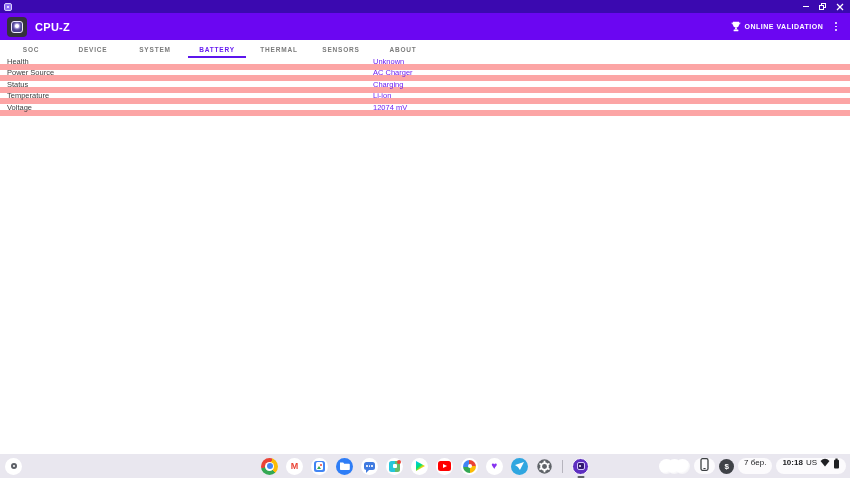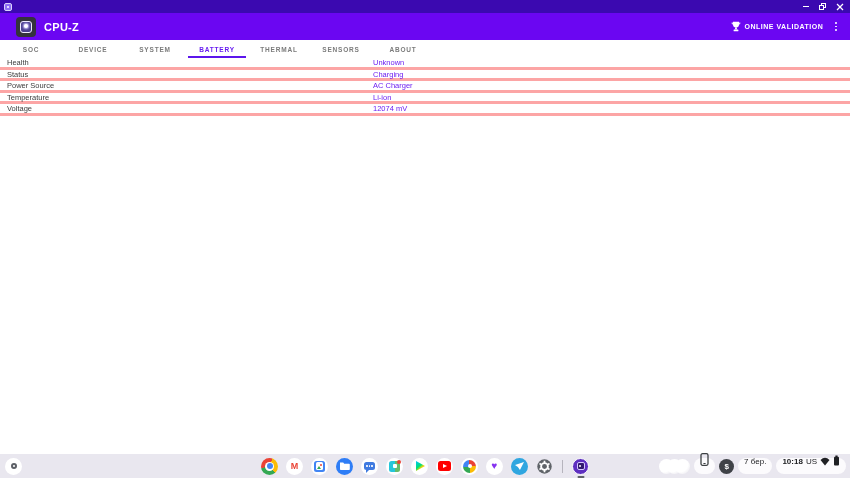--- a/index.html
+++ b/index.html
@@ -10,38 +10,38 @@
   .titlebar { height:13px; background:#3b09b0; display:flex; align-items:center; padding:0 6px 0 4px; }
   .tb-appicon { width:8px; height:8px; border-radius:2px; background:#8f6ff5; border:1px solid #d9d2fb; position:relative; }
   .tb-appicon::after { content:""; position:absolute; left:2px; top:2px; width:2px; height:2px; background:#fff; border-radius:1px; }
   .tb-controls { margin-left:auto; display:flex; align-items:center; gap:10px; }
   .min-glyph { width:6px; height:1.5px; background:#fff; }
   .restore-glyph { width:7px; height:7px; position:relative; }
   .restore-glyph .r1 { position:absolute; right:0; top:0; width:5px; height:5px; border:1px solid #fff; }
   .restore-glyph .r2 { position:absolute; left:0; bottom:0; width:5px; height:5px; border:1px solid #fff; background:#3b09b0; }
 
   
-  .appbar { height:27px; background:#6b06f2; display:flex; align-items:center; padding:0 9px 0 16px; }
+  .appbar { height:27px; background:#6b06f2; display:flex; align-items:center; padding:0 9px 0 7px; }
   .logo { width:20px; height:20px; border-radius:4px; background:#34333c; display:flex; align-items:center; justify-content:center; }
   .logo-chip { width:12px; height:12px; border:1.5px solid #efeaff; border-radius:3px; background:#4a3f8f; position:relative; }
   .logo-chip::after { content:""; position:absolute; left:2.5px; top:2.5px; width:4px; height:4px; background:#fff; border-radius:50%; box-shadow:0 0 2px 1px #cfc2ff; }
   .app-title { color:#fff; font-size:11px; font-weight:bold; margin-left:8px; letter-spacing:.3px; }
   .appbar-right { margin-left:auto; display:flex; align-items:center; gap:8px; }
   .validation { display:flex; align-items:center; gap:4px; color:#fff; font-size:7px; font-weight:bold; letter-spacing:.5px; cursor:pointer; }
   .overflow { display:flex; flex-direction:column; gap:1.5px; padding:2px 4px; cursor:pointer; }
   .overflow i { width:1.8px; height:1.8px; background:#fff; border-radius:50%; }
 
   
   .tabbar { height:18px; background:#fff; display:flex; width:434px; }
   .tab { flex:1; display:flex; align-items:center; justify-content:center; font-size:6.5px; font-weight:bold; letter-spacing:.8px; color:#7b7b7b; position:relative; cursor:pointer; }
   .tab.active { color:#681df0; }
   .tab.active::after { content:""; position:absolute; left:2px; right:2px; bottom:0; height:2px; background:#5c16ec; }
 
   
-  .row { height:11.5px; border-bottom:3px solid #fca5a5; position:relative; }
+  .row { height:11.5px; border-bottom:6px solid #fca5a5; position:relative; }
   .row-label { position:absolute; left:7px; top:50%; transform:translateY(-50%); font-size:7.5px; color:#3c3c3c; }
   .row-value { position:absolute; left:373px; top:50%; transform:translateY(-50%); font-size:7.5px; color:#6d21f2; }
 
   
   .taskbar { position:absolute; left:0; right:0; bottom:0; height:24px; background:#e9e7ef; }
   .launcher { position:absolute; left:5px; top:3.5px; width:17px; height:17px; border-radius:50%; background:#fff; display:flex; align-items:center; justify-content:center; cursor:pointer; }
   .launcher-ring { width:6px; height:6px; border:2px solid #5c5f66; border-radius:50%; }
 
   .dock { position:absolute; left:50%; top:3.5px; transform:translateX(-50%); display:flex; align-items:center; gap:8px; }
   .dicon { width:17px; height:17px; border-radius:50%; position:relative; flex:none; cursor:pointer; }
@@ -87,21 +87,21 @@
   .cpuz-chip::after { content:""; position:absolute; left:1.8px; top:1.8px; width:2px; height:2px; background:#fff; border-radius:50%; }
   .dock-active-bar { position:absolute; left:50%; transform:translateX(-50%); bottom:-4px; width:7px; height:1.8px; background:#5f6368; border-radius:1px; }
 
   .dock-sep { width:1px; height:13px; background:#b6b4bd; margin:0 1px; }
 
   
   .tray { position:absolute; right:4px; top:3.5px; display:flex; align-items:center; gap:4px; height:17px; }
   .tray-bubbles { display:flex; align-items:center; }
   .bub { width:15px; height:15px; border-radius:50%; background:radial-gradient(circle at 35% 35%, #ffffff 55%, #e3e1ea); margin-left:-7px; }
   .bub:first-child { margin-left:0; }
-  .tray-chip { height:16px; background:#fcfbfd; border-radius:8px; display:flex; align-items:flex-end; padding:8px 6px; font-size:8px; color:#202124; gap:3px; cursor:pointer; white-space:nowrap; }
+  .tray-chip { height:16px; background:#fcfbfd; border-radius:8px; display:flex; align-items:flex-start; padding:0 6px; font-size:8px; color:#202124; gap:3px; cursor:pointer; white-space:nowrap; }
   .tray-circle-dark { width:15px; height:15px; border-radius:50%; background:#3f4247; color:#fff; font-size:8px; font-weight:bold; display:flex; align-items:center; justify-content:center; cursor:pointer; }
   .tray-chip .t-bold { font-weight:bold; }
 </style>
 </head>
 <body>
 
 <div class="titlebar">
   <div class="tb-appicon"></div>
   <div class="tb-controls">
     <div class="min-glyph"></div>
@@ -149,26 +149,26 @@
   <div class="tab">SENSORS</div>
   <div class="tab">ABOUT</div>
 </div>
 
 <div>
   <div class="row">
     <span class="row-label">Health</span>
     <span class="row-value">Unknown</span>
   </div>
   <div class="row">
+    <span class="row-label">Power Source</span>
+    <span class="row-value">AC Charger</span>
+  </div>
+  <div class="row">
     <span class="row-label">Status</span>
     <span class="row-value">Charging</span>
-  </div>
-  <div class="row">
-    <span class="row-label">Power Source</span>
-    <span class="row-value">AC Charger</span>
   </div>
   <div class="row">
     <span class="row-label">Temperature</span>
     <span class="row-value">Li-ion</span>
   </div>
   <div class="row">
     <span class="row-label">Voltage</span>
     <span class="row-value">12074 mV</span>
   </div>
 </div>

